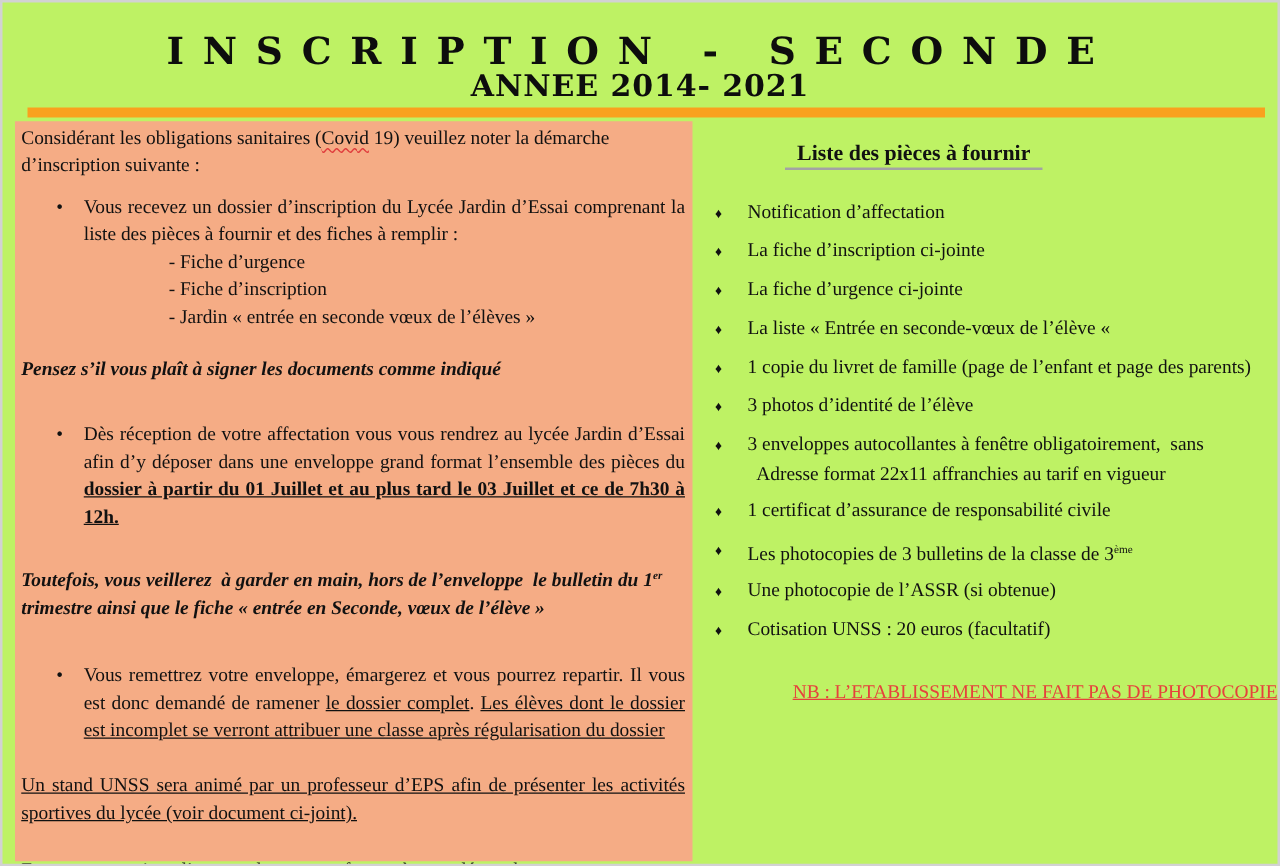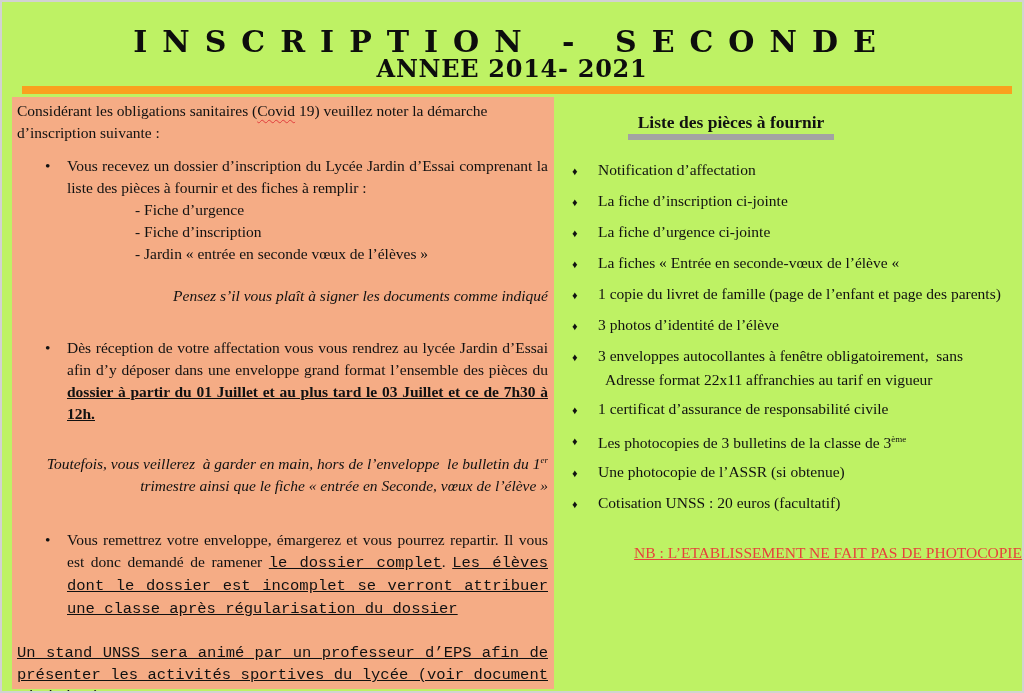--- a/index.html
+++ b/index.html
@@ -37,37 +37,37 @@
     text-underline-offset:3px;
   }
   .lbullet { display:flex; }
   .lb { width:22px; margin-left:28px; flex:0 0 22px; }
   .lbt { flex:1; text-align:justify; }
   .b1 { margin-top:11px; }
   .b2 { margin-top:30px; }
   .b3 { margin-top:32px; }
   .fiches { margin-left:118px; }
   .notice {
-    text-align:right; font-weight:normal; font-style:italic;
+    text-align:left; font-weight:bold; font-style:italic;
     margin-top:20px !important; white-space:pre-wrap;
   }
   .n2 { margin-top:24px !important; }
   .bu { font-weight:bold; text-decoration:underline; }
-  .ul { text-decoration:underline;font-family:Liberation Mono, monospace; }
+  .ul { text-decoration:underline; }
   .unss { margin-top:22px !important; text-align:justify; }
   .closing { margin-top:24px !important; }
   sup { font-size:9px; }
   
   .right-panel {
     position:absolute; left:558px; top:110px; width:462px;
     font-size:15.5px;
   }
   .rp-title { text-align:center; padding-right:120px; }
   .rp-title-text {
-    font-weight:bold; font-size:17.5px; border-bottom:6px solid #a3a3a3;
+    font-weight:bold; font-size:17.5px; border-bottom:2px solid #a3a3a3;
     padding:0 10px 2px 10px;
   }
   .pieces { list-style:none; margin:27px 0 0 0; padding:0; }
   .pieces li { display:flex; margin-bottom:10px; line-height:19px; }
   .dj { width:14px; flex:0 0 14px; margin-left:12px; font-size:11px; padding-top:2px; }
   .pt { flex:1; white-space:pre-wrap; padding-left:12px; }
   .cont { margin-left:7px; margin-top:5px; }
   .gap { margin-top:8px; }
   .nb {
     margin:30px 0 0 0; text-align:right; color:#e6413c;
@@ -127,21 +127,21 @@
       <li>
           <span class="dj">♦</span>
           <span class="pt">La fiche d’inscription ci-jointe</span>
         </li>
       <li>
           <span class="dj">♦</span>
           <span class="pt">La fiche d’urgence ci-jointe</span>
         </li>
       <li>
           <span class="dj">♦</span>
-          <span class="pt">La fiches « Entrée en seconde-vœux de l’élève «</span>
+          <span class="pt">La liste « Entrée en seconde-vœux de l’élève «</span>
         </li>
       <li>
           <span class="dj">♦</span>
           <span class="pt">1 copie du livret de famille (page de l’enfant et page des parents)</span>
         </li>
       <li>
           <span class="dj">♦</span>
           <span class="pt">3 photos d’identité de l’élève</span>
         </li>
       <li>

